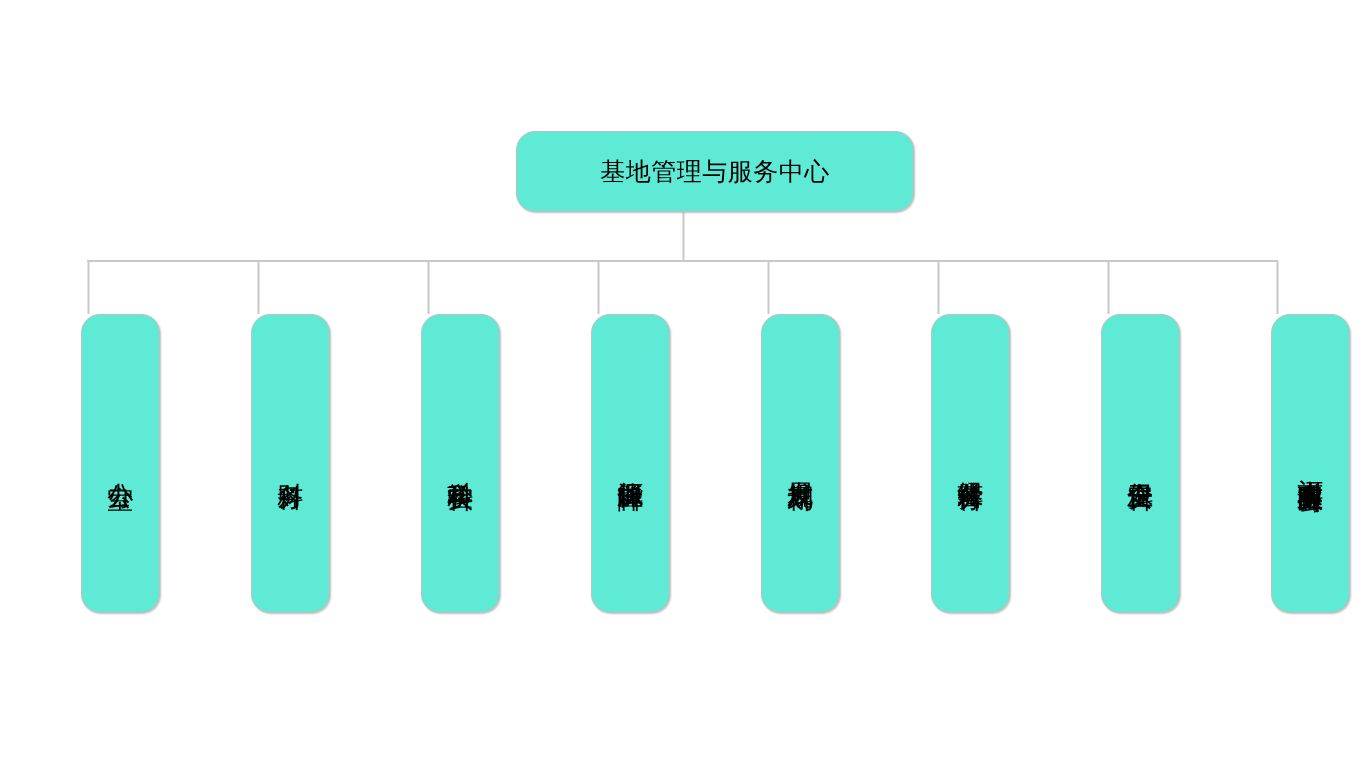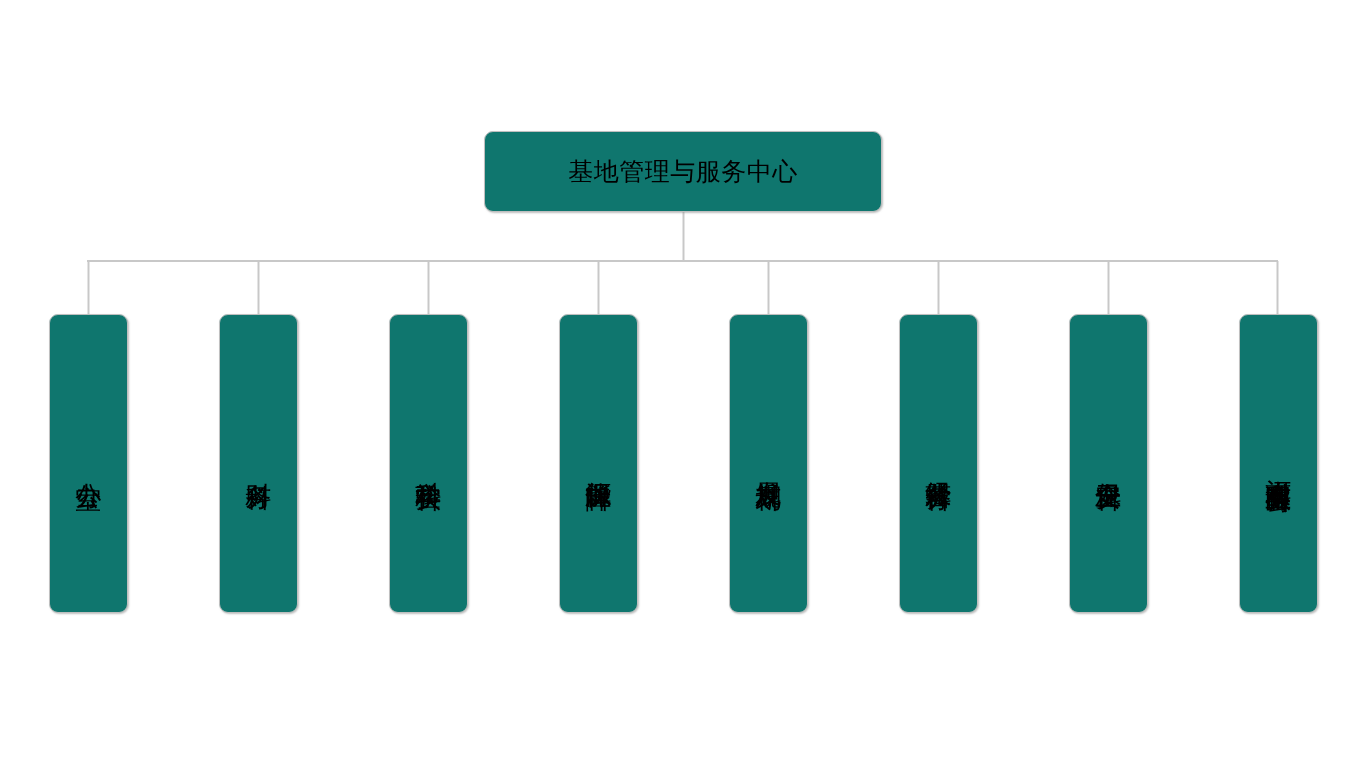--- a/index.html
+++ b/index.html
@@ -31,27 +31,28 @@
     top: 0;
     width: 1366px;
     height: 768px;
     pointer-events: none;
   }
 
   
   .node {
     position: absolute;
     box-sizing: border-box;
-    background: #0f766e;
+    background: #5eead4;
     border: 1px solid #bfbfbf;
-    border-radius: 9px;
+    border-radius: 19px;
     box-shadow: 1px 1px 2px rgba(140, 140, 140, 0.55);
     display: flex;
     align-items: center;
     justify-content: center;
+    margin-left: 32px;
   }
 
   .node-root {
     left: 484px;
     top: 131px;
     width: 398px;
     height: 81px;
   }
 
   .node-root .node-label {

